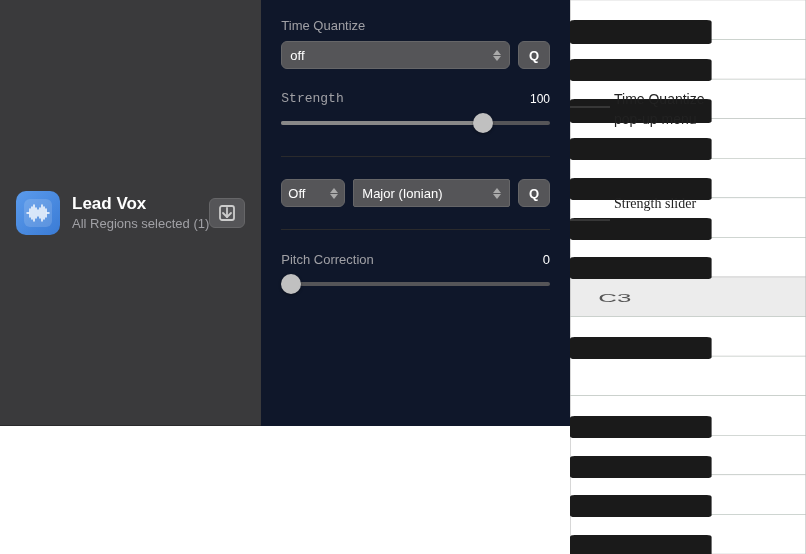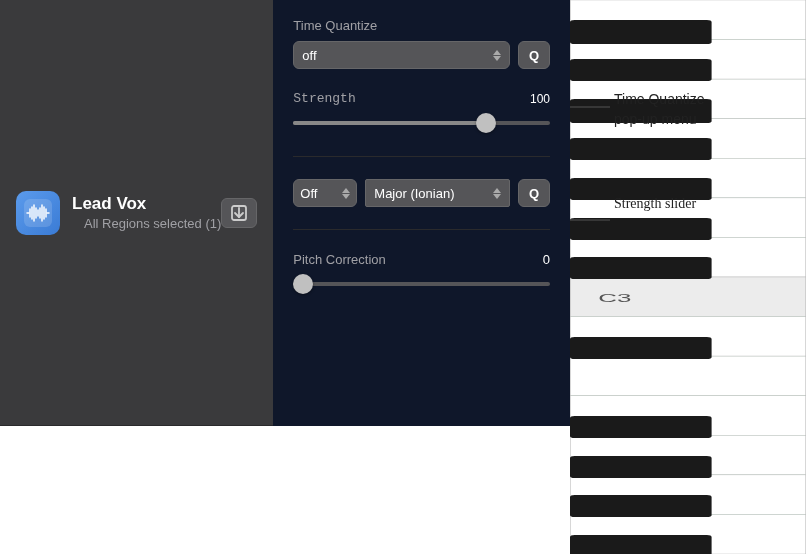--- a/index.html
+++ b/index.html
@@ -50,21 +50,20 @@
     }
     .header-title {
       font-size: 17px;
       font-weight: 600;
       color: #ffffff;
     }
     .header-subtitle {
       font-size: 13px;
       color: #a0a0a5;
       margin-top: 2px;
-      margin-left: 12px;
     }
     .header-btn {
       width: 36px;
       height: 30px;
       background: #555558;
       border: 1px solid #666668;
       border-radius: 6px;
       display: flex;
       align-items: center;
       justify-content: center;

